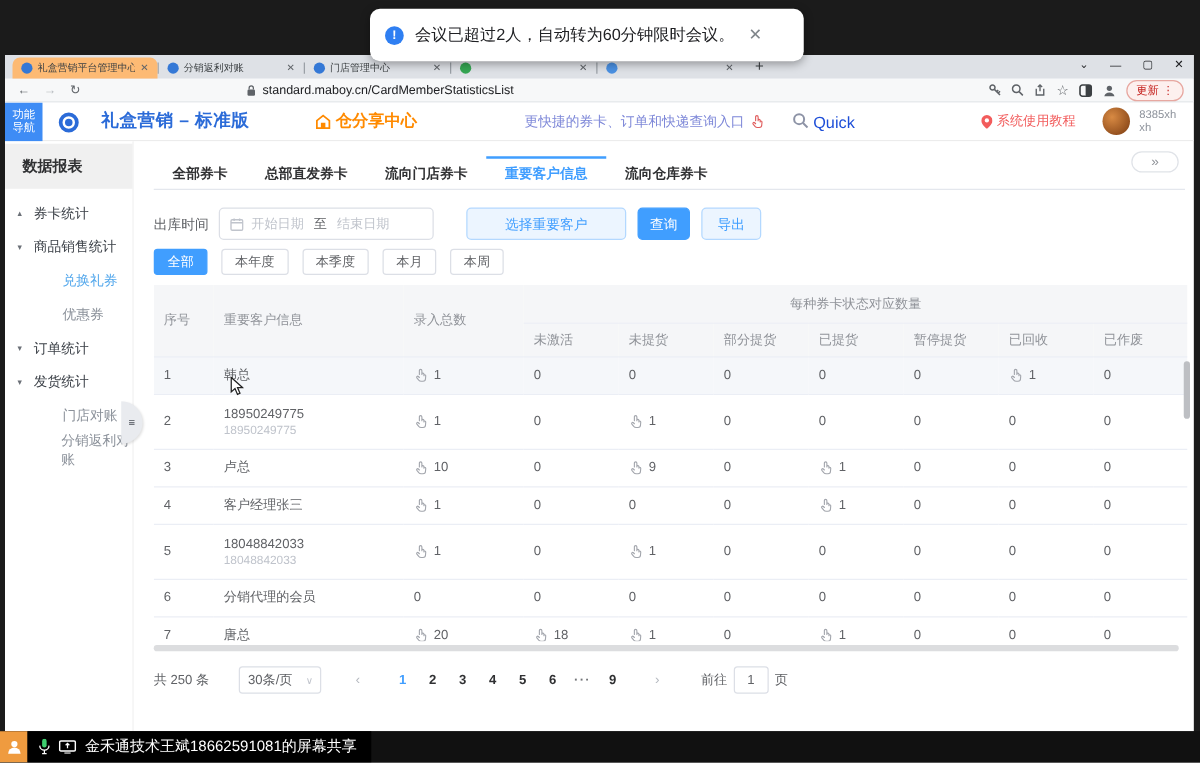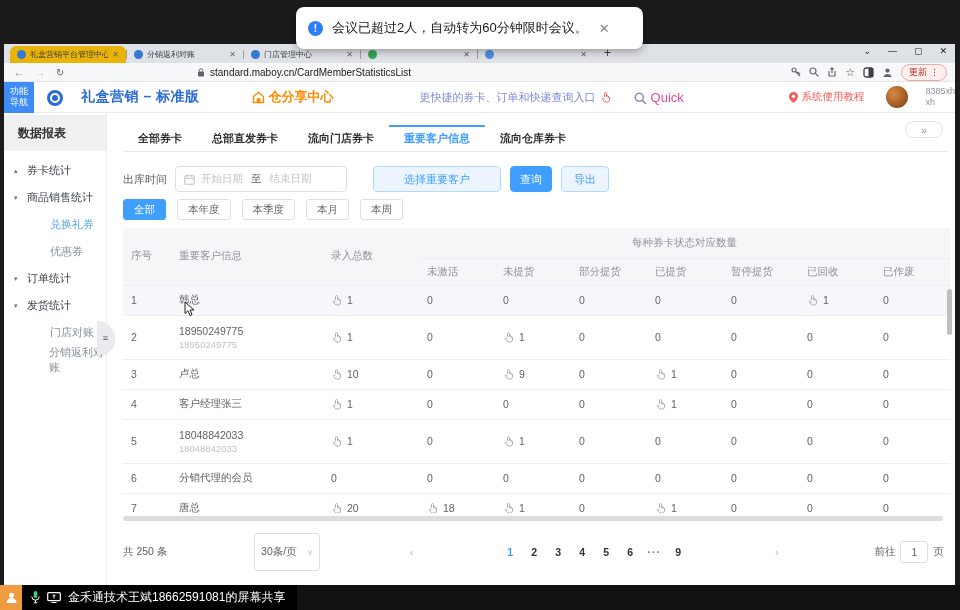--- a/index.html
+++ b/index.html
@@ -3,21 +3,21 @@
 <meta charset="utf-8">
 <style>
 *{margin:0;padding:0;box-sizing:border-box}
 html,body{width:960px;height:610px;overflow:hidden}
 body{font-family:"Liberation Sans","DejaVu Sans",sans-serif;background:#1b1b1b;position:relative}
 .screen{position:absolute;inset:0;background:#1b1b1b}
 
 .browser{position:absolute;left:4px;right:5px;top:44px;bottom:25px;background:#fff;display:flex;flex-direction:column;overflow:hidden}
 .tabstrip{height:19px;background:#dee1e6;display:flex;align-items:flex-end;position:relative;flex:0 0 19px}
 .btab{height:17px;display:flex;align-items:center;gap:4px;padding:0 7px;font-size:8px;color:#3c4043;border-radius:6px 6px 0 0;width:116px;position:relative}
-.btab.active{background:#eab308}
+.btab.active{background:#fdba74}
 .btab .fav{width:9px;height:9px;border-radius:50%;flex:0 0 9px}
 .btab .t{white-space:nowrap;overflow:hidden;flex:1}
 .btab .x{color:#5f6368;font-size:8px;cursor:default}
 .tabsep{width:1px;height:9px;background:#9aa0a6;margin-bottom:4px;flex:0 0 1px}
 .newtab{font-size:12px;color:#3c4043;margin:0 0 3px 10px}
 .wincontrols{position:absolute;right:8px;top:2px;display:flex;align-items:center;gap:17px;color:#202124;font-size:9px}
 .addressbar{height:19px;background:#f7f8f9;border-bottom:1px solid #e4e6e9;position:relative;display:flex;align-items:center;flex:0 0 19px}
 .navicons{display:flex;gap:11px;margin-left:10px;color:#5f6368;font-size:10px}
 .urlbox{position:absolute;left:193px;display:flex;align-items:center;gap:5px;font-size:10px;color:#202124}
 .baricons{position:absolute;right:8px;display:flex;align-items:center;gap:8px;color:#5f6368}
@@ -25,23 +25,23 @@
 
 .app{flex:1;display:flex;flex-direction:column;overflow:hidden}
 .appheader{height:31px;flex:0 0 31px;background:#fff;border-bottom:1px solid #ececec;display:flex;align-items:center;position:relative}
 .fnblock{width:30px;height:31px;background:#3e8cf5;color:#fff;font-size:9px;line-height:1.25;display:flex;flex-direction:column;align-items:center;justify-content:center;text-align:center}
 .brand{display:flex;align-items:flex-end;gap:18px;margin-left:13px}
 .logo{width:16px;height:16px;border-radius:50%;border:3px solid #2b6bd8;position:relative}
 .logo::after{content:"";position:absolute;left:2px;top:2px;width:6px;height:6px;border-radius:50%;background:#2b6bd8}
 .brandname{font-size:14px;font-weight:bold;color:#2b6bd8;letter-spacing:.5px}
 .sharecenter{display:flex;align-items:center;gap:4px;margin-left:52px;color:#ff8a00;font-size:13px;font-weight:bold}
 .quickentry{display:flex;align-items:center;gap:4px;margin-left:86px;color:#7d87d8;font-size:11px}
-.quicksearch{display:flex;align-items:flex-end;gap:4px;margin-left:22px;color:#ec4899;font-size:13px}
+.quicksearch{display:flex;align-items:flex-start;gap:4px;margin-left:22px;color:#1d4ed8;font-size:13px}
 .tutorial{display:flex;align-items:center;gap:3px;color:#f25c5c;font-size:10.5px;margin-left:auto}
-.userblock{display:flex;align-items:flex-end;gap:17px;margin-left:22px;}
+.userblock{display:flex;align-items:flex-end;gap:7px;margin-left:22px;margin-right:14px}
 .avatar{width:22px;height:22px;border-radius:50%;background:radial-gradient(circle at 35% 35%,#d88a43,#7a3a10)}
 .username{font-size:9px;color:#8d929b;line-height:1.2}
 .appbody{flex:1;display:flex;position:relative;overflow:hidden}
 
 .sidebar{width:103px;flex:0 0 103px;background:#fff;border-right:1px solid #efefef;position:relative}
 .sidetitle{height:36px;background:#f0f0f0;font-size:12px;font-weight:bold;color:#303133;line-height:36px;padding-left:14px;margin-top:2px}
 .sidemenu{padding-top:6px}
 .side-item{height:27px;display:flex;align-items:center;font-size:11px;color:#3c4148;cursor:default}
 .side-item .arrow{font-size:7px;color:#6b7077;margin:0 5px 0 10px;width:8px}
 .side-item.lvl2{padding-left:23px;color:#8a9099}
@@ -72,22 +72,22 @@
 th.group{text-align:center;border-bottom:1px solid #ebeef5}
 td{font-size:10.5px;color:#606266;border-bottom:1px solid #ebeef5;padding:0 8px;background:#fff}
 tr.hl td{background:#f5f7fa}
 tr.r30 td{height:30px}
 tr.r44 td{height:44px}
 .cellsub{font-size:9.5px;color:#bfc3cb;margin-top:2px}
 .linkcell{display:flex;align-items:center;gap:4px}
 .handicon{flex:0 0 12px;display:inline-flex}
 .vscroll{position:absolute;right:3px;top:176px;width:5px;height:46px;background:#bdbfc3;border-radius:3px}
 .hscroll{width:820px;height:5px;background:#dcdddf;border-radius:3px;margin-top:3px}
-.pagination{display:flex;align-items:center;justify-content:space-between;gap:7px;margin-top:12px;font-size:10.5px;color:#606266;padding-right:4px}
-.psel{width:66px;height:38px;border:1px solid #dcdfe6;border-radius:3px;display:flex;align-items:center;justify-content:space-between;padding:0 6px;color:#606266}
+.pagination{display:flex;align-items:center;justify-content:flex-start;gap:24px;margin-top:12px;font-size:10.5px;color:#606266;padding-right:4px}
+.psel{width:66px;height:22px;border:1px solid #dcdfe6;border-radius:3px;display:flex;align-items:center;justify-content:space-between;padding:0 6px;color:#606266}
 .psel .ch{color:#c0c4cc;font-size:8px}
 .parrow{color:#b4b8bf;font-size:11px;padding:0 3px}
 .pnum{min-width:14px;text-align:center;font-weight:bold;color:#303133;font-size:10.5px}
 .pnum.active{color:#409eff}
 .pnum.dots{color:#737578;letter-spacing:1px}
 .goto{display:flex;align-items:center;gap:5px;margin-left:6px}
 .goto input{width:28px;height:22px;border:1px solid #dcdfe6;border-radius:3px;text-align:center;font-size:10.5px;color:#606266;font-family:inherit}
 
 .toast{position:absolute;left:296px;top:7px;width:347px;height:42px;background:#fff;border-radius:8px;box-shadow:0 2px 8px rgba(0,0,0,.35);display:flex;align-items:center;padding:0 12px;gap:9px;z-index:50}
 .toasticon{width:15px;height:15px;border-radius:50%;background:#2f7ff2;color:#fff;font-size:10px;font-weight:bold;display:flex;align-items:center;justify-content:center;flex:0 0 15px}

